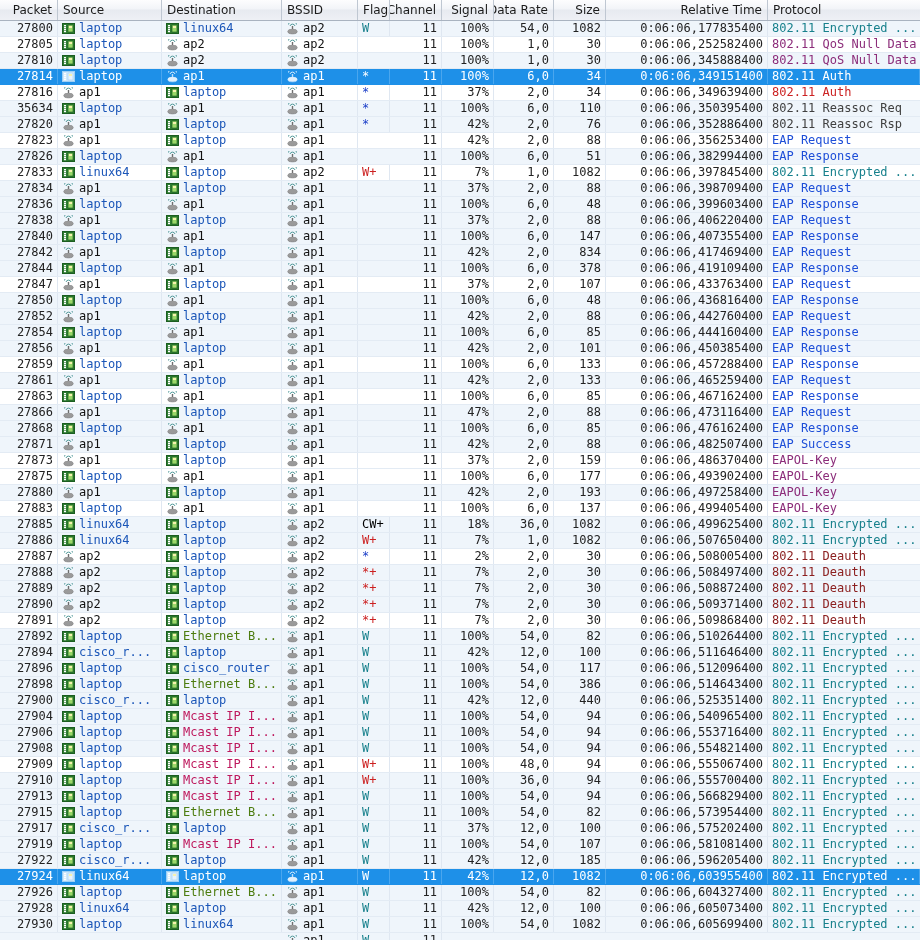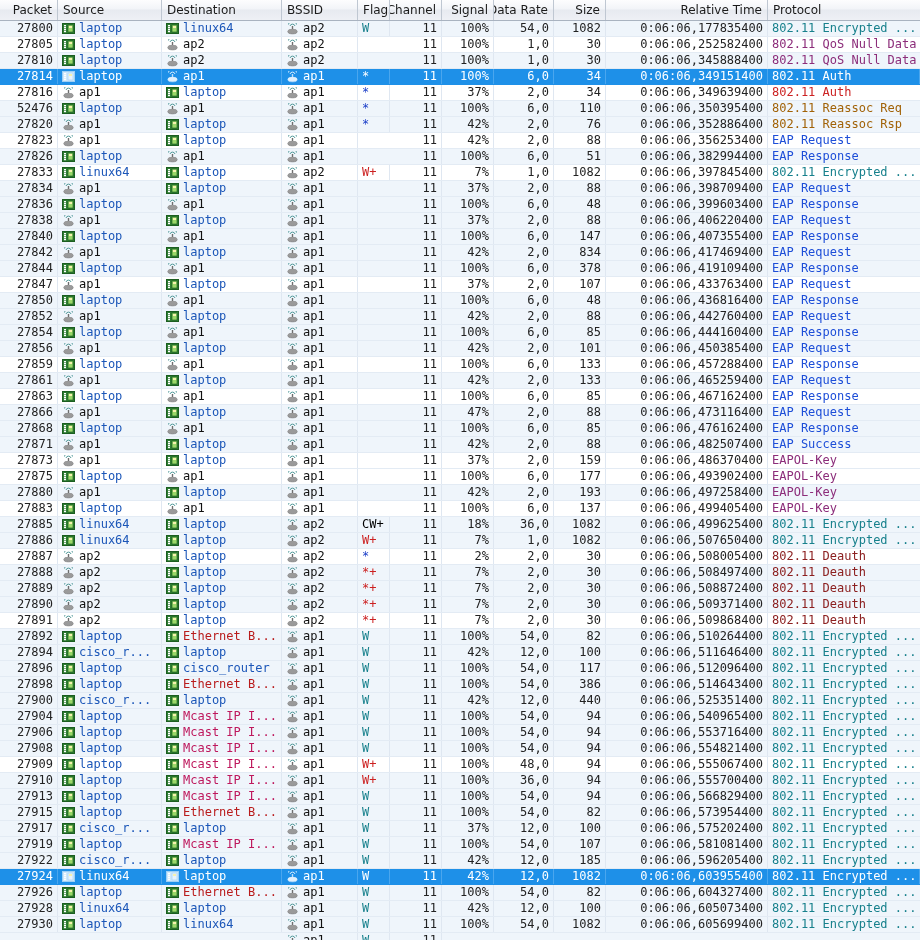--- a/index.html
+++ b/index.html
@@ -65,27 +65,27 @@
   .c-signal{width:52px;}
   .c-rate{width:60px;}
   .c-size{width:52px;}
   .c-time{width:162px;}
   .c-proto{width:152px;}
 
   
   .t-num{color:#222;}
   .t-host{color:#1b56b8;}
   .t-ap{color:#101010;}
-  .t-ether{color:#b91c1c;}
+  .t-ether{color:#4d7c0f;}
   .t-mcast{color:#be185d;}
   .p-enc{color:#17808c;}
   .p-qos{color:#8c2d7a;}
   .p-auth-b{color:#1b56b8;}
   .p-auth-r{color:#cc2222;}
-  .p-reassoc{color:#a16207;}
+  .p-reassoc{color:#404040;}
   .p-eap{color:#1d4ed8;}
   .p-eapol{color:#8c2d7a;}
   .p-deauth{color:#8c2020;}
 
   .f-W{color:#17808c;}
   .f-Wp{color:#cc2020;}
   .f-star{color:#1b3ec8;}
   .f-starp{color:#cc2020;}
   .f-CWp{color:#000000;}
 
@@ -430,21 +430,21 @@
         </div>
         <div class="cell r c-time">
           <span class="t-num">0:06:06,349639400</span>
         </div>
         <div class="cell l c-proto">
           <span class="p-auth-r">802.11 Auth</span>
         </div>
       </div>
       <div class="row alt">
         <div class="cell r c-packet">
-          <span class="t-num">52476</span>
+          <span class="t-num">35634</span>
         </div>
         <div class="cell l c-source">
           <span class="ico">
             <svg width="13" height="11" viewBox="0 0 13 11">
               <rect x="0.5" y="0.5" width="12" height="10" fill="#2e7d32" stroke="#1b5e20"></rect>
               <rect x="2" y="2" width="2" height="1.4" fill="#fff"></rect>
               <rect x="2" y="4" width="2" height="1.4" fill="#fff"></rect>
               <rect x="2" y="6" width="2" height="1.4" fill="#fff"></rect>
               <rect x="2" y="8" width="2" height="1.2" fill="#fff"></rect>
               <rect x="6" y="2" width="5" height="7" fill="#9bd86a" stroke="#1b5e20" stroke-width="0.6"></rect>

